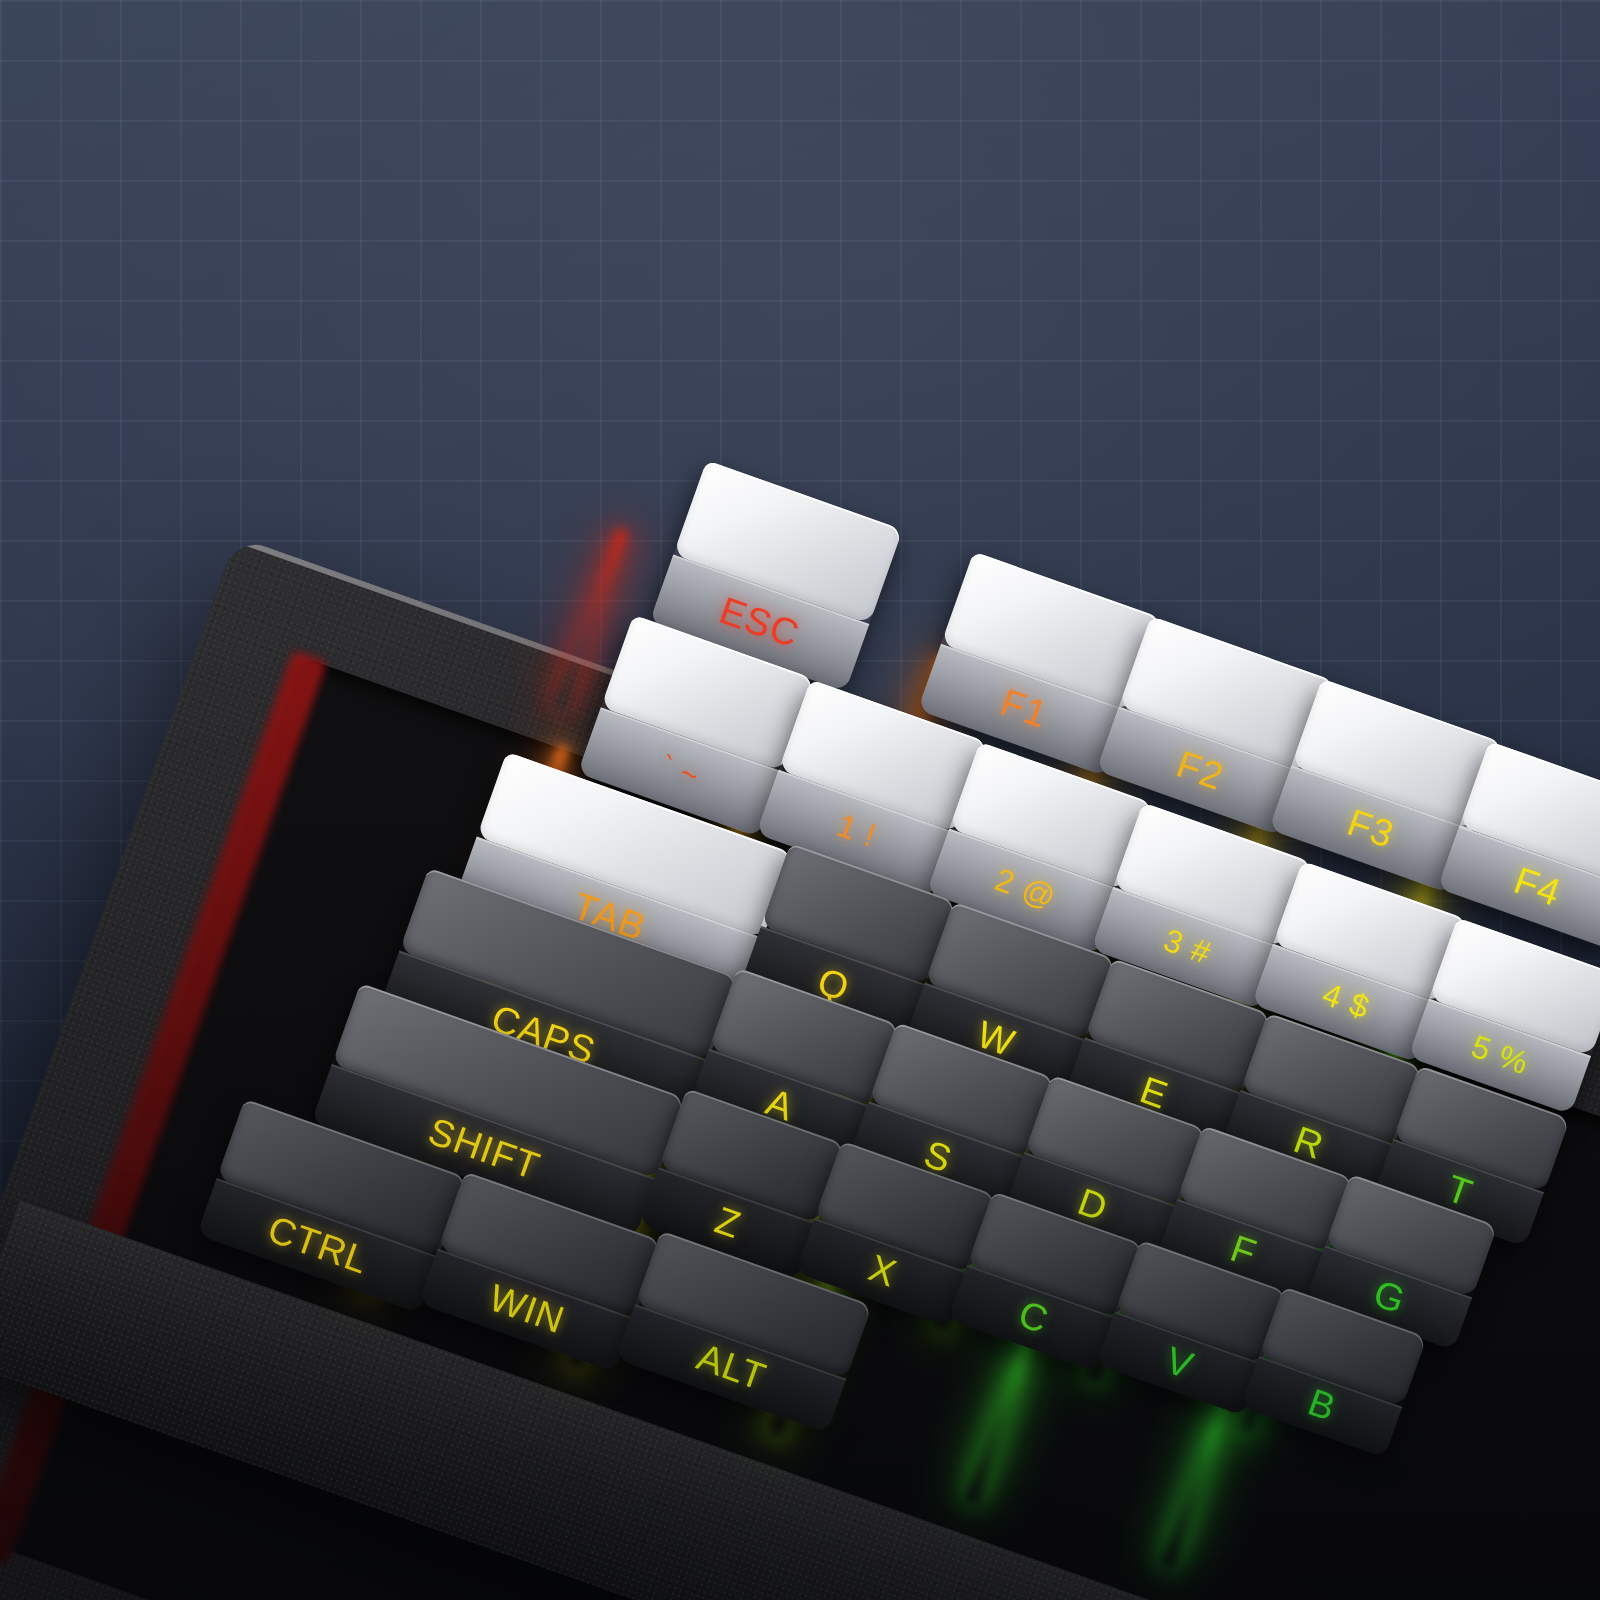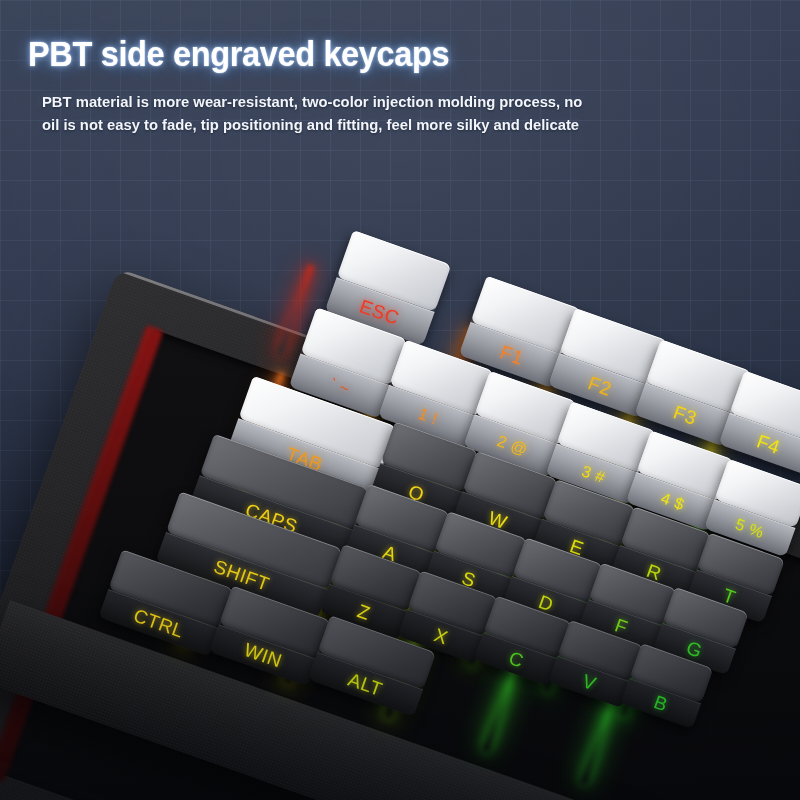--- a/index.html
+++ b/index.html
@@ -445,18 +445,14 @@
             <span class="legend" style="color: rgb(216, 231, 12); font-size: 19px; font-weight: 400; text-shadow: rgba(216, 231, 12, 0.533) 0px 0px 5px, rgba(216, 231, 12, 0.267) 0px 0px 10px;">ALT</span>
           </div>
         </div>
       </div>
   </div>
 
   <div class="grid-fade"></div>
   <div class="fg-shade"></div>
   <div class="vignette"></div>
 
-  <div class="textblock">
-    <div class="headline">PBT side engraved keycaps</div>
-    <div class="subcopy">PBT material is more wear-resistant, two-color injection molding process, no oil is not easy to fade, tip positioning and fitting, feel more silky and delicate</div>
-  </div>
 
 </div>
 
 </body></html>

